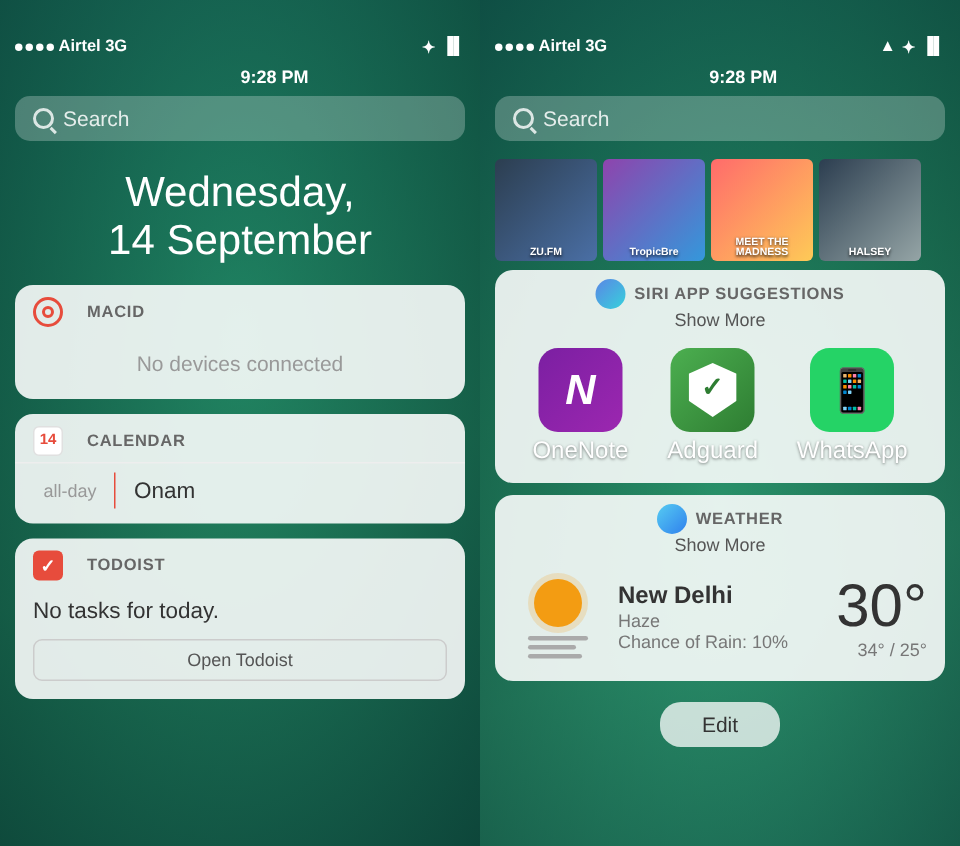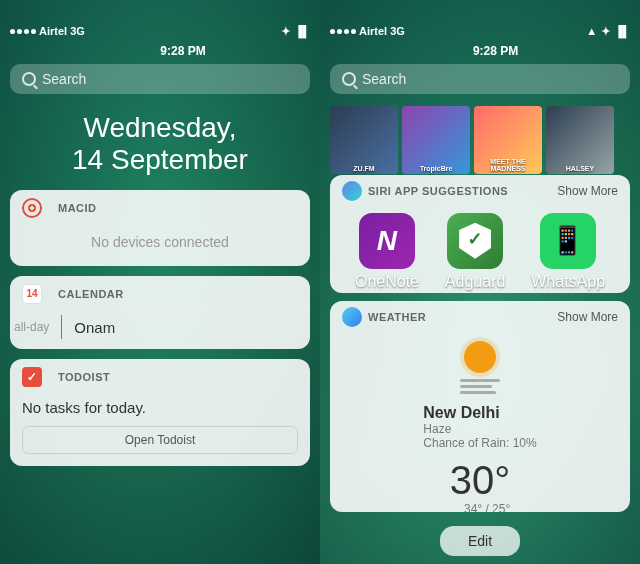--- a/index.html
+++ b/index.html
@@ -169,21 +169,21 @@
       display: flex;
       flex-direction: column;
       align-items: center;
       justify-content: center;
       flex-shrink: 0;
     }
     .cal-num { font-size: 10px; font-weight: 700; color: #e74c3c; line-height: 1; }
     .cal-row {
       display: flex;
       align-items: center;
-      padding: 6px 4px 10px;
+      padding: 6px 19px 10px;
       gap: 12px;
       border-top: 1px solid #eee;
     }
     .cal-allday { font-size: 12px; color: #999; }
     .cal-divider { width: 1px; height: 24px; background: #e74c3c; }
     .cal-event { font-size: 15px; color: #333; font-weight: 400; }
 
     
     .todoist-icon {
       width: 20px;
@@ -250,20 +250,21 @@
       text-align: center;
       text-shadow: 0 1px 2px rgba(0,0,0,0.8);
     }
 
     
     .section-header {
       display: flex;
       justify-content: space-between;
       align-items: center;
       padding: 6px 12px 4px;
+      flex-direction: column;
     }
     .section-label-row {
       display: flex;
       align-items: center;
       gap: 6px;
     }
     .siri-icon {
       width: 20px;
       height: 20px;
       border-radius: 50%;
@@ -320,21 +321,20 @@
       background: rgba(255,255,255,0.88);
       border-radius: 12px;
       margin: 0 10px 10px;
       overflow: hidden;
     }
     .weather-body {
       display: flex;
       align-items: center;
       padding: 10px 12px 14px;
       gap: 10px;
-      flex-direction: column;
     }
     .weather-icon-area {
       display: flex;
       flex-direction: column;
       align-items: center;
       width: 60px;
     }
     .sun-icon {
       width: 32px;
       height: 32px;

